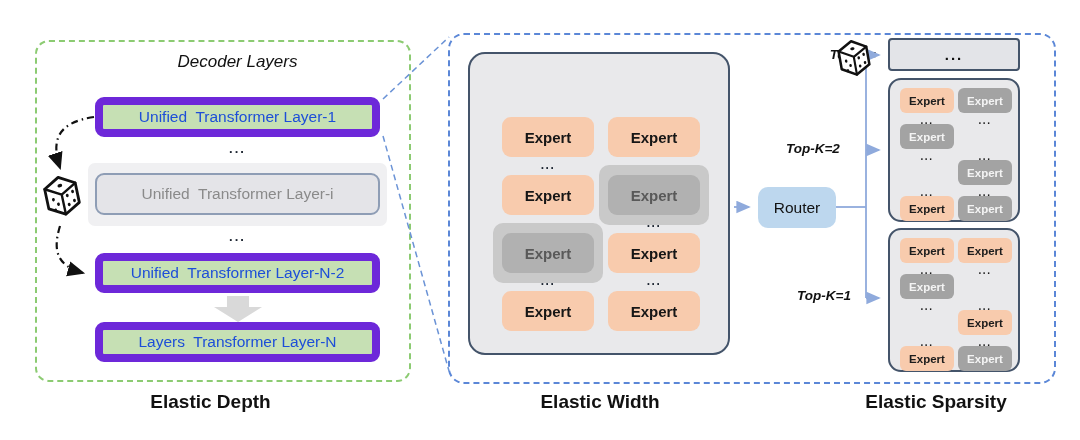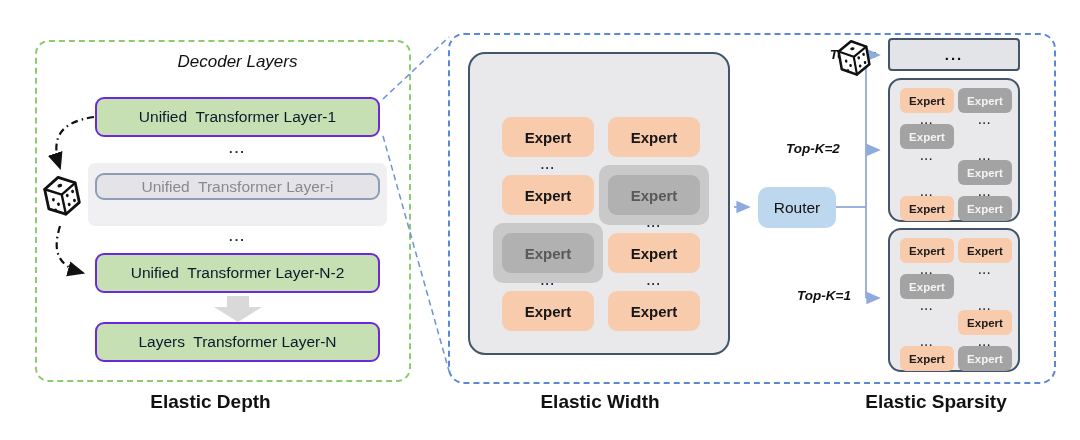--- a/index.html
+++ b/index.html
@@ -4,22 +4,22 @@
 <style>
   html,body{margin:0;padding:0;}
   body{
     width:1080px;height:440px;background:#ffffff;position:relative;overflow:hidden;
     font-family:"Liberation Sans", sans-serif;color:#141414;
   }
   .abs{position:absolute;}
   
   #depth-box{left:35px;top:40px;width:372px;height:338px;border:2px dashed #8ccb72;border-radius:14px;}
   #depth-title{left:95px;top:52px;width:285px;text-align:center;font-style:italic;font-size:17px;font-weight:500;color:#111;}
-  .layer{left:95px;width:285px;height:40px;background:#c6e0b4;border:2px solid #6d28d9;border-radius:9px;
-         display:flex;align-items:center;justify-content:center;font-size:15.5px;font-weight:500;color:#0f172a;white-space:pre;box-sizing:border-box;}
+  .layer{left:95px;width:285px;height:40px;background:#c6e0b4;border:8px solid #6d28d9;border-radius:9px;
+         display:flex;align-items:center;justify-content:center;font-size:15.5px;font-weight:500;color:#1d4ed8;white-space:pre;box-sizing:border-box;}
   #layeri-halo{left:88px;top:163px;width:299px;height:63px;background:#f0f0f2;border-radius:7px;}
   .layer.skipped{background:#e4e4e8;border:2px solid #8e9db5;color:#8a8a8a;}
   .mdots{font-weight:700;font-size:13px;letter-spacing:2px;color:#1c2430;text-align:center;line-height:14px;}
   #down-arrow{left:214px;top:296px;width:48px;height:26px;background:#d9d9d9;
       clip-path:polygon(27% 0,73% 0,73% 42%,100% 42%,50% 100%,0 42%,27% 42%);}
   .caption{top:391px;text-align:center;font-size:19px;font-weight:700;color:#111;}
   
   #detail-box{left:448px;top:33px;width:604px;height:347px;border:2px dashed #5b87d7;border-radius:16px;}
   #width-container{left:468px;top:52px;width:262px;height:303px;background:#e9e9eb;border:2px solid #44546a;border-radius:17px;box-sizing:border-box;}
   #width-title{left:0;right:0;top:14px;display:flex;align-items:center;justify-content:center;gap:7px;
@@ -70,21 +70,21 @@
 
 <div id="depth-box" class="abs"></div>
 <div id="depth-title" class="abs">Decoder Layers</div>
 
 <div class="abs layer" style="top:97px">
   <span>Unified  Transformer Layer-1</span>
 </div>
 <div class="abs mdots" style="left:95px;top:142px;width:285px">...</div>
 
 <div id="layeri-halo" class="abs"></div>
-<div class="abs layer skipped" style="top:173px;height:27px">
+<div class="abs layer skipped" style="top:173px;height:42px">
   <span>Unified  Transformer Layer-i</span>
 </div>
 <div class="abs mdots" style="left:95px;top:230px;width:285px">...</div>
 
 <div class="abs layer" style="top:253px">
   <span>Unified  Transformer Layer-N-2</span>
 </div>
 <div id="down-arrow" class="abs"></div>
 <div class="abs layer" style="top:322px">
   <span>Layers  Transformer Layer-N</span>

